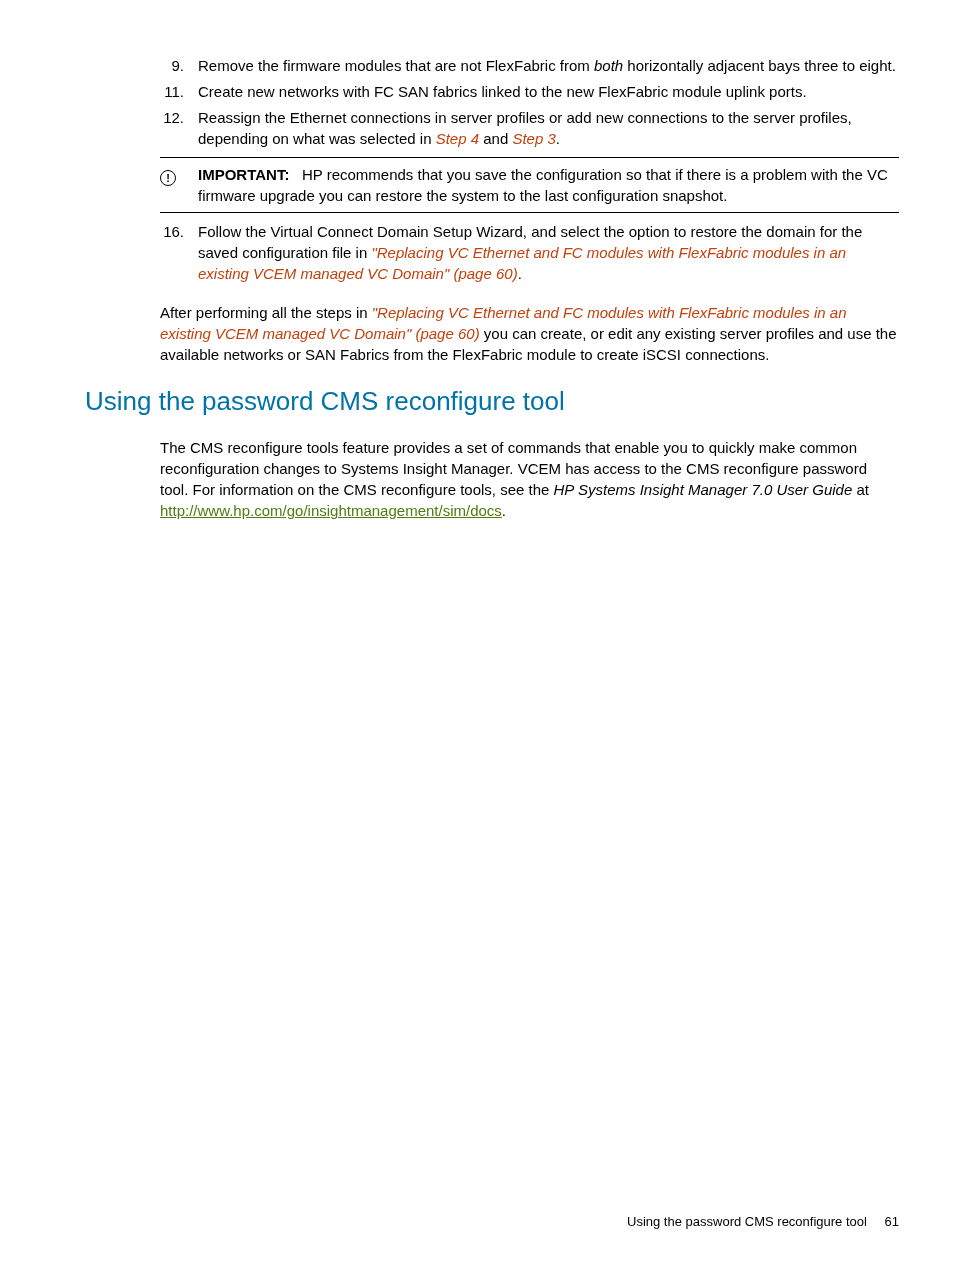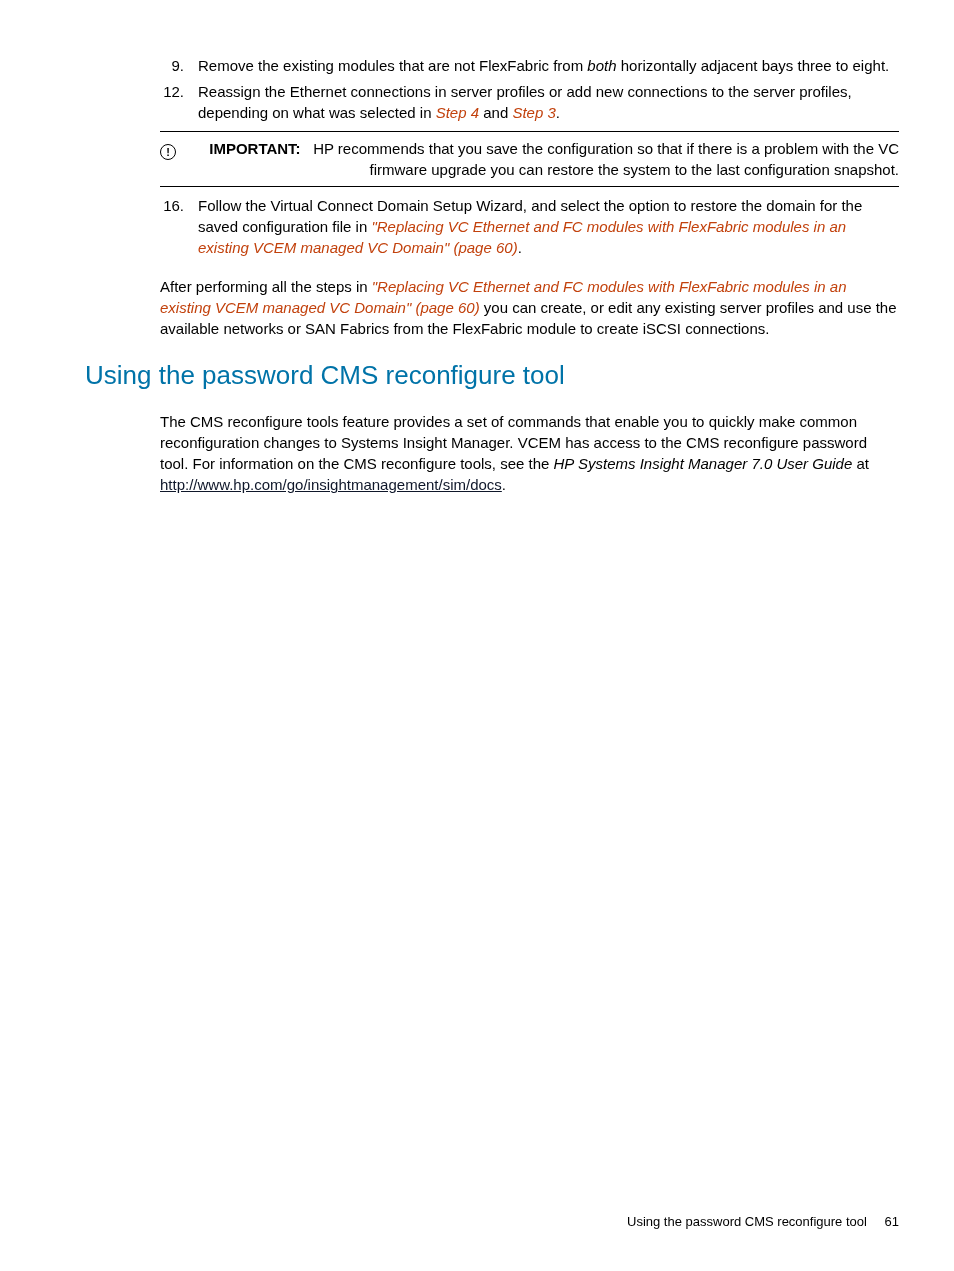--- a/index.html
+++ b/index.html
@@ -53,55 +53,61 @@
       display: inline-block;
       width: 16px;
       height: 16px;
       border: 1.5px solid #000;
       border-radius: 50%;
       text-align: center;
       line-height: 14px;
       font-size: 11px;
       font-weight: bold;
     }
-    .important-block .txt-cell { flex: 1; text-align: right; }
+    .important-block .txt-cell { flex: 1; }
     .important-label { font-weight: bold; }
     .para {
       margin-left: 75px;
       margin-top: 18px;
       margin-bottom: 8px;
     }
     h2.section-heading {
       font-family: Arial, Helvetica, sans-serif;
       font-weight: normal;
       font-size: 26px;
       color: #0073a8;
       margin-top: 18px;
       margin-bottom: 10px;
     }
-    .underline { text-decoration: underline; color: #0f172a; cursor: pointer; }
+    .underline { text-decoration: underline; color: #4d7c0f; cursor: pointer; }
     .footer {
       position: absolute;
       bottom: 40px;
       right: 55px;
       font-size: 13px;
       text-align: center;
     }
     .footer .pagenum { margin-left: 14px; }
   </style>
 </head>
 <body>
 
 <div class="content">
 
   <ol class="steps">
     <li>
       <span class="num">9.</span>
       <span class="txt">
-        <span>Remove the existing modules that are not FlexFabric from </span><span class="italic">both</span><span> horizontally adjacent bays three to eight.</span>
+        <span>Remove the firmware modules that are not FlexFabric from </span><span class="italic">both</span><span> horizontally adjacent bays three to eight.</span>
+      </span>
+    </li>
+    <li>
+      <span class="num">11.</span>
+      <span class="txt">
+        <span>Create new networks with FC SAN fabrics linked to the new FlexFabric module uplink ports.</span>
       </span>
     </li>
     <li>
       <span class="num">12.</span>
       <span class="txt">
         <span>Reassign the Ethernet connections in server profiles or add new connections to the server profiles, depending on what was selected in </span><span class="link">Step 4</span><span> and </span><span class="link">Step 3</span><span>.</span>
       </span>
     </li>
   </ol>
 

